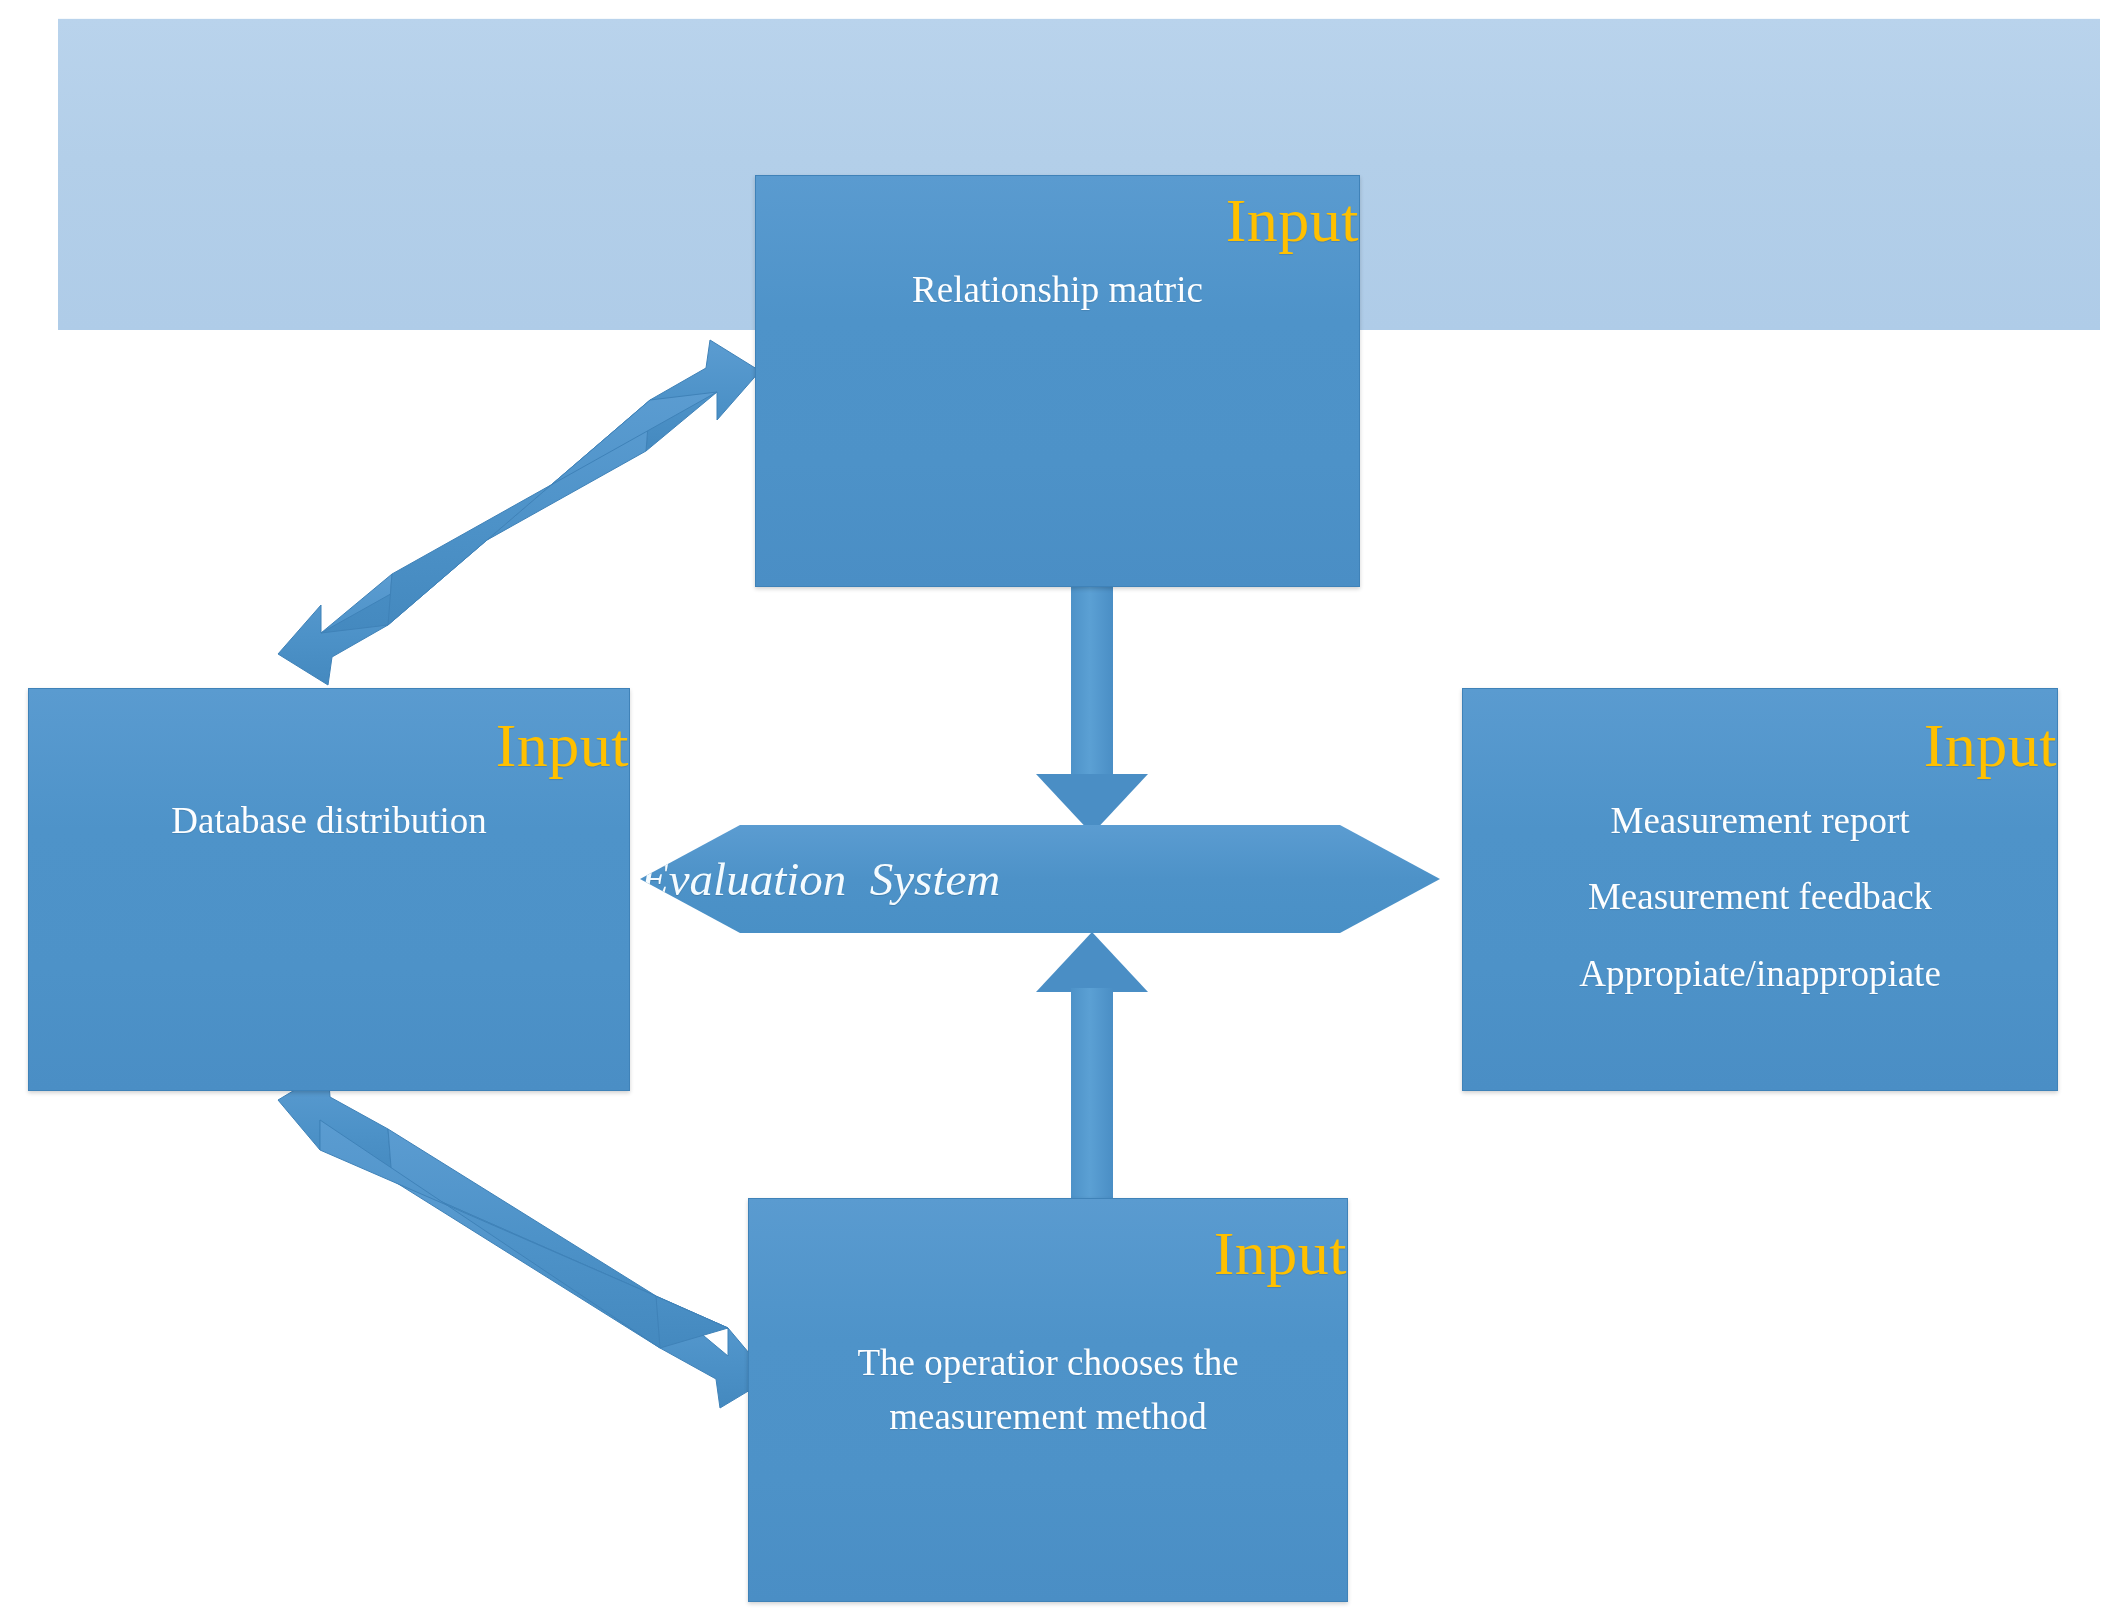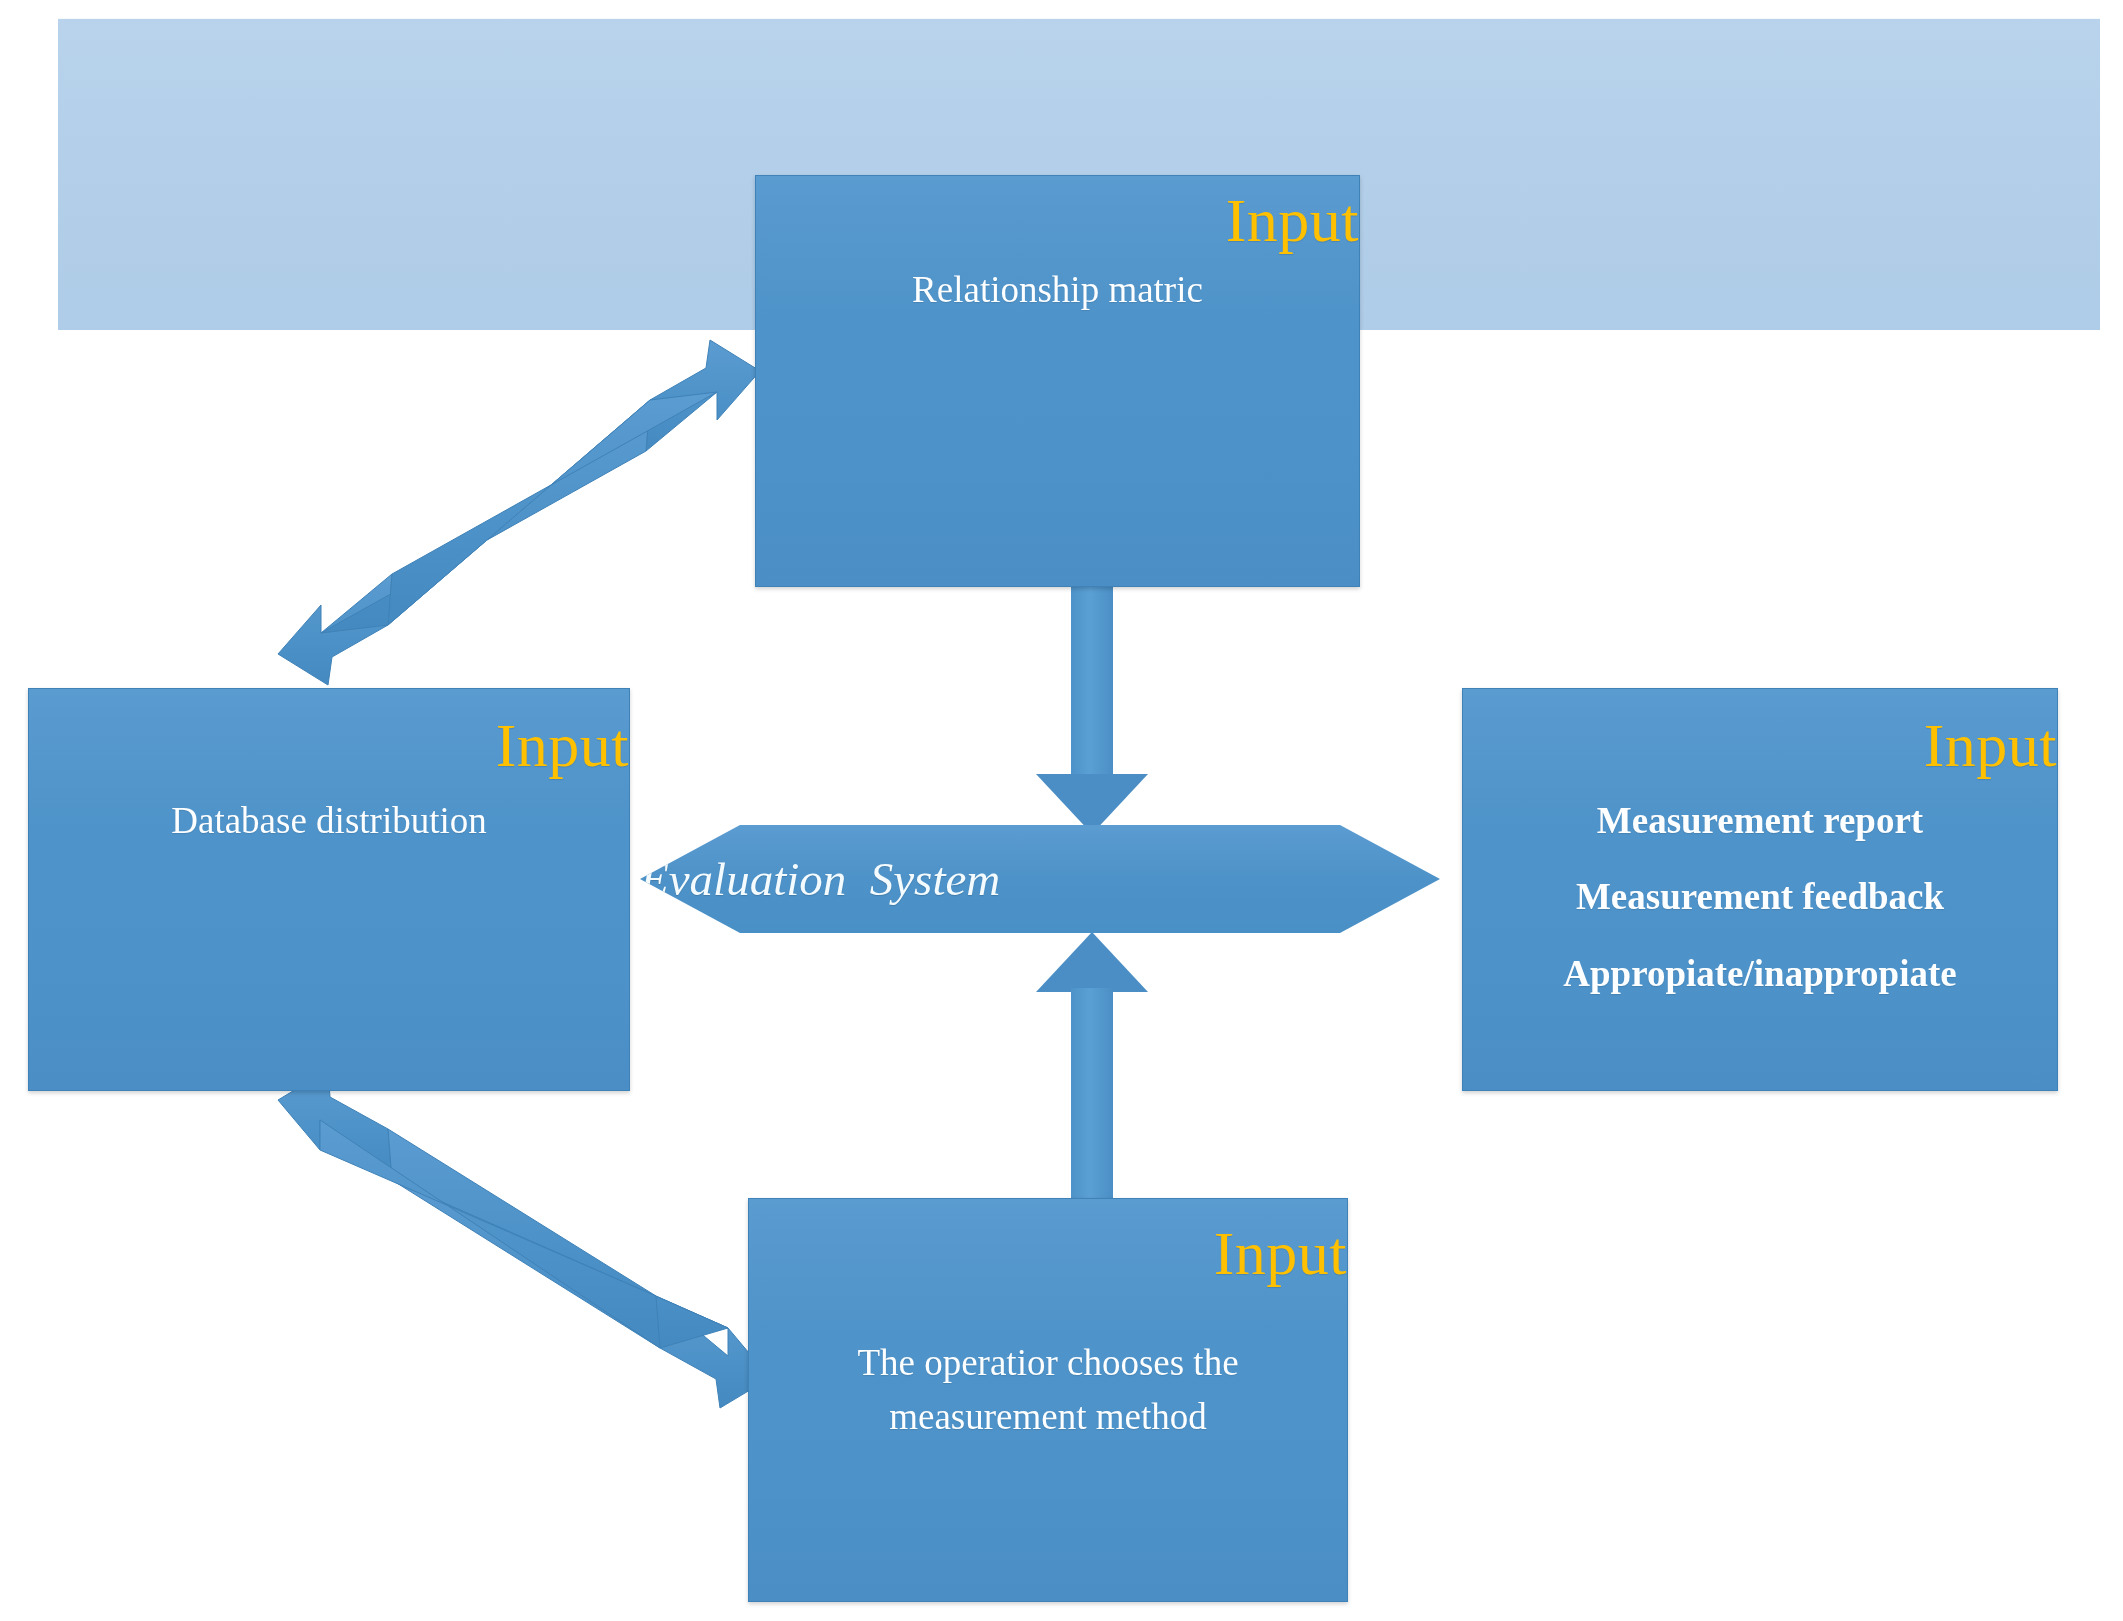--- a/index.html
+++ b/index.html
@@ -66,21 +66,21 @@
     left:28px; top:688px; width:602px; height:403px;
     padding-top:24px;
   }
   #box-left .box-line{margin-top:30px;}
   #box-left .box-line:first-of-type{margin-top:20px;}
 
   #box-right{
     left:1462px; top:688px; width:596px; height:403px;
     padding-top:24px;
   }
-  #box-right .box-line{margin-top:30px;font-weight:bold;}
+  #box-right .box-line{margin-top:30px;}
   #box-right .box-line:first-of-type{margin-top:20px;}
 
   #box-bottom{
     left:748px; top:1198px; width:600px; height:404px;
     padding-top:22px;
   }
   #box-bottom .box-body{margin-top:46px;}
   #box-bottom .box-body .box-line{margin-top:8px;}
 
   

